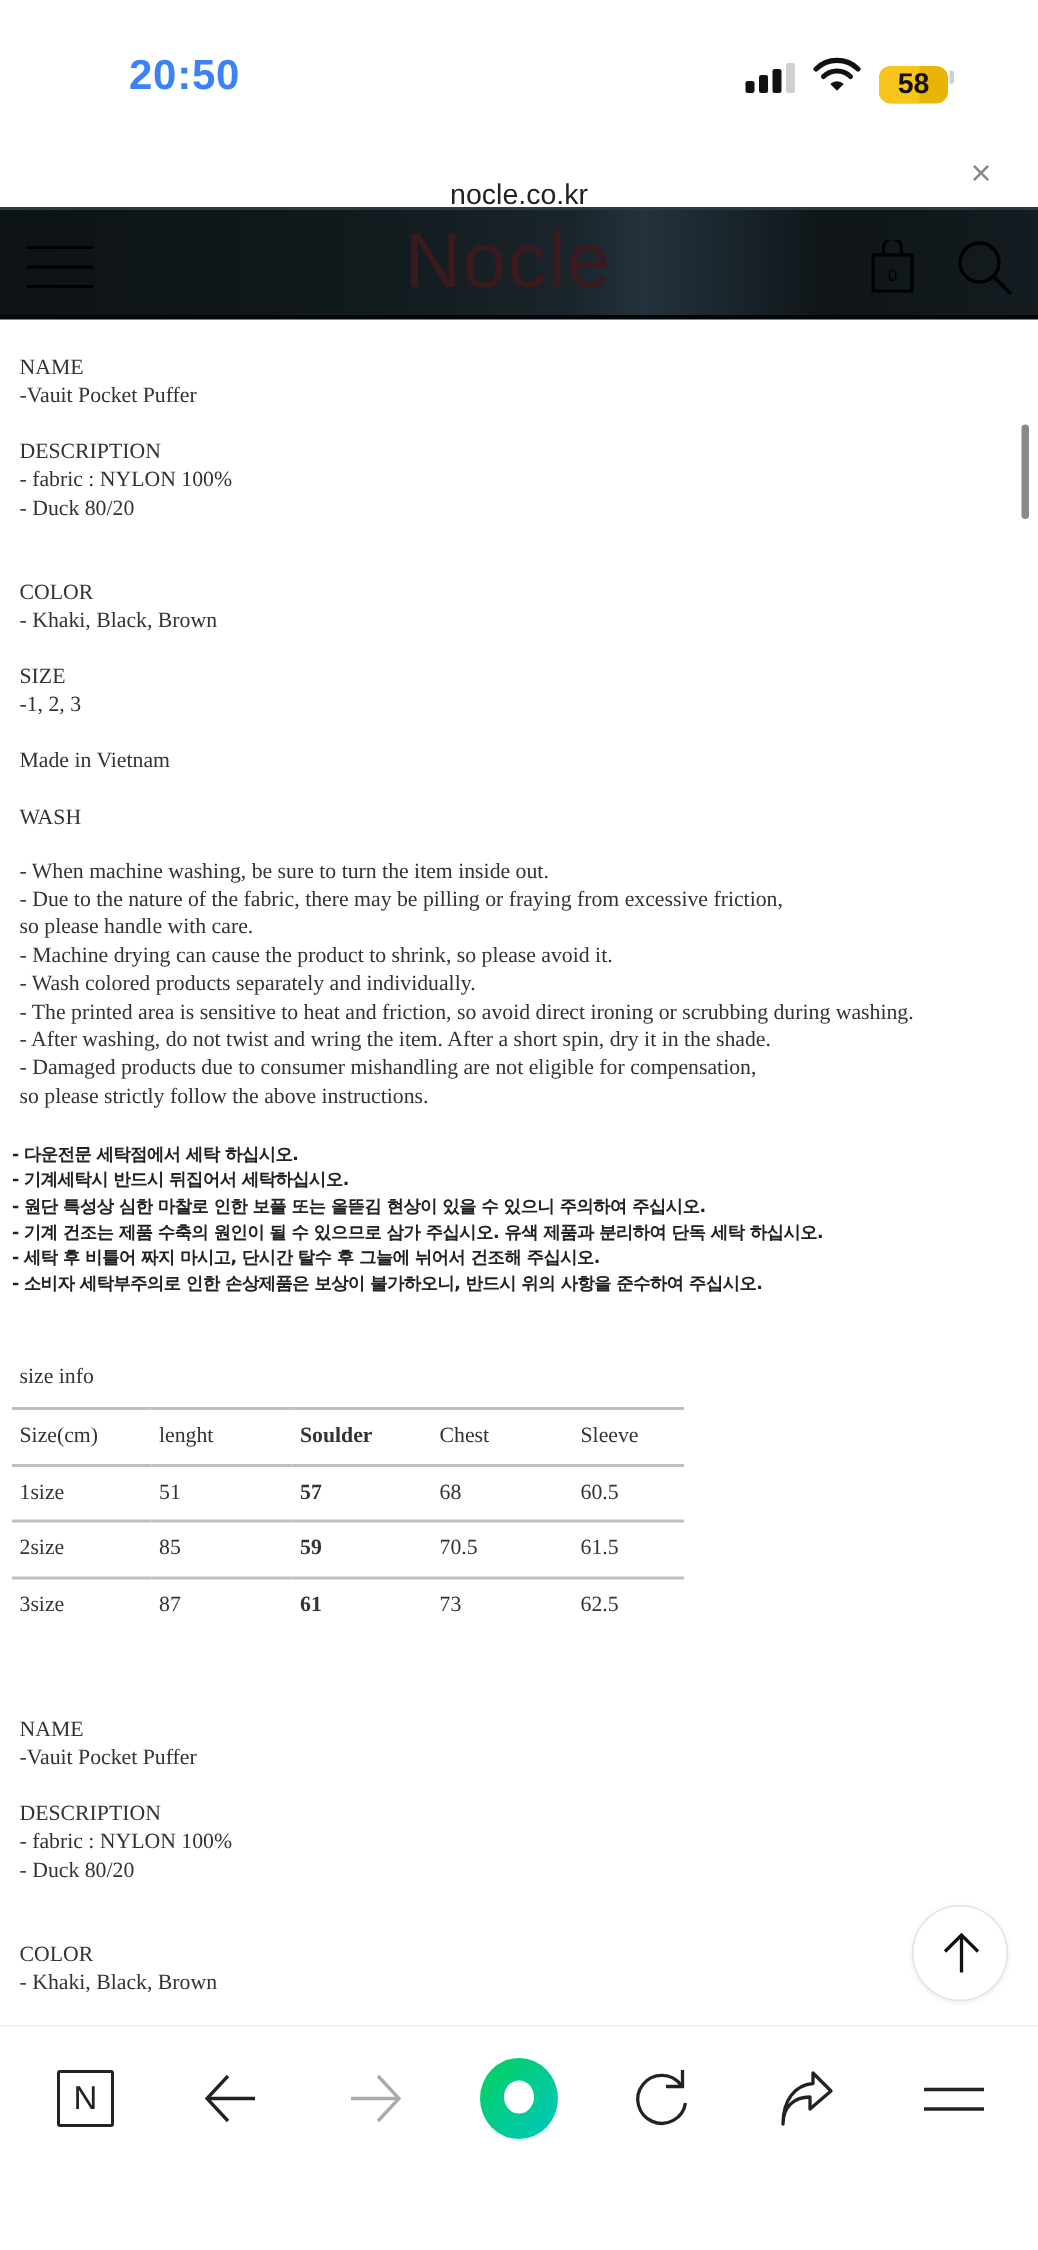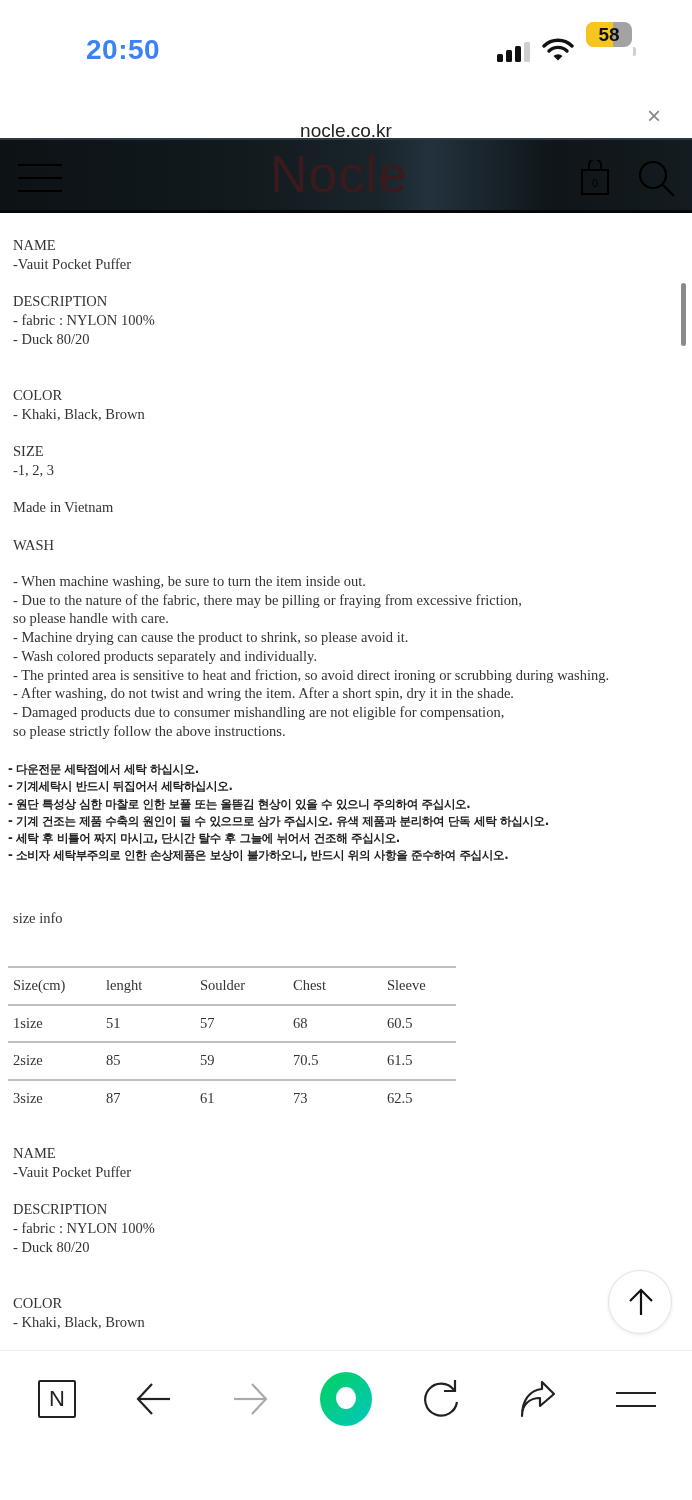--- a/index.html
+++ b/index.html
@@ -5,21 +5,21 @@
   * { box-sizing: border-box; margin: 0; padding: 0; }
   html, body { width: 692px; height: 1500px; background: #ffffff; overflow: hidden; }
   body { position: relative; font-family: "Liberation Sans", sans-serif; color: #222; }
 
   
   .status-bar { position: absolute; top: 0; left: 0; width: 692px; height: 96px; }
   .status-time { position: absolute; left: 86px; top: 34px; font-size: 28px; font-weight: 700; color: #3b82f6; letter-spacing: 0.5px; }
   .signal { position: absolute; left: 497px; top: 42px; width: 36px; height: 20px; }
   .signal span { position: absolute; bottom: 0; width: 6px; border-radius: 1.5px; background: #111; }
   .wifi { position: absolute; left: 542px; top: 38px; width: 32px; height: 24px; }
-  .battery { position: absolute; left: 586px; top: 22px; width: 46px; height: 25px; border-radius: 8px; background: #a3a3a3; overflow: hidden; }
+  .battery { position: absolute; left: 586px; top: 44px; width: 46px; height: 25px; border-radius: 8px; background: #eab308; overflow: hidden; }
   .battery-fill { position: absolute; left: 0; top: 0; height: 100%; width: 58%; background: #f7c51b; }
   .battery-label { position: absolute; left: 0; top: 0; width: 100%; height: 100%; text-align: center; font-size: 19px; line-height: 25px; font-weight: 700; color: #111; }
   .battery-tip { position: absolute; left: 633px; top: 47px; width: 3px; height: 9px; border-radius: 0 2px 2px 0; background: #cfcfcf; }
 
   
   .url-bar { position: absolute; top: 96px; left: 0; width: 692px; height: 42px; }
   .url-text { position: absolute; left: 0; width: 692px; top: 24px; text-align: center; font-size: 19px; color: #222; }
   .url-close { position: absolute; right: 26px; top: 8px; width: 24px; height: 24px; font-size: 24px; line-height: 24px; text-align: center; color: #888; }
 
   
@@ -33,26 +33,26 @@
   
   .content { position: absolute; top: 213px; left: 0; width: 692px; height: 1137px; overflow: hidden; font-family: "Liberation Serif", serif; color: #333; }
   .block { position: absolute; left: 13px; font-size: 14.5px; line-height: 19px; }
   .block .line { white-space: nowrap; }
   .wash-list { position: absolute; left: 13px; top: 359px; font-size: 14.5px; line-height: 18.7px; }
   .wash-list .line { white-space: nowrap; }
   .kr-list { position: absolute; left: 8px; top: 548px; font-family: "DejaVu Sans", sans-serif; font-weight: 700; font-size: 11.6px; line-height: 17.3px; color: #222; letter-spacing: -0.4px; }
   .kr-list .line { white-space: nowrap; }
 
   .size-title { position: absolute; left: 13px; top: 697px; font-size: 14.5px; }
-  .size-table { position: absolute; left: 8px; top: 725px; width: 448px; border-collapse: collapse; font-size: 14.5px; color: #333; margin-top: 28px; }
+  .size-table { position: absolute; left: 8px; top: 725px; width: 448px; border-collapse: collapse; font-size: 14.5px; color: #333; }
   .size-table tr { height: 37.5px; border-top: 2px solid #bfbfbf; }
   .size-table td, .size-table th { text-align: left; font-weight: 400; padding-left: 5px; vertical-align: middle; }
   .size-table td:nth-child(1), .size-table th:nth-child(1) { width: 93px; }
   .size-table td:nth-child(2), .size-table th:nth-child(2) { width: 94px; }
-  .size-table td:nth-child(3), .size-table th:nth-child(3) { width: 93px; }
+  .size-table td:nth-child(3), .size-table th:nth-child(3) { width: 93px; font-weight: bold; }
   .size-table td:nth-child(4), .size-table th:nth-child(4) { width: 94px; }
 
   .scrollbar { position: absolute; left: 681px; top: 283px; width: 5px; height: 63px; border-radius: 3px; background: #8a8a8a; }
 
   .scroll-top-btn { position: absolute; left: 608px; top: 1270px; width: 64px; height: 64px; border-radius: 50%; background: #fff; border: 1px solid #e3e3e3; box-shadow: 0 1px 4px rgba(0,0,0,0.08); }
   .scroll-top-btn svg { position: absolute; left: 19px; top: 16px; }
 
   
   .bottom-bar { position: absolute; top: 1350px; left: 0; width: 692px; height: 150px; background: #fff; border-top: 1px solid #ececec; }
   .tb-item { position: absolute; top: 25px; width: 48px; height: 48px; }

